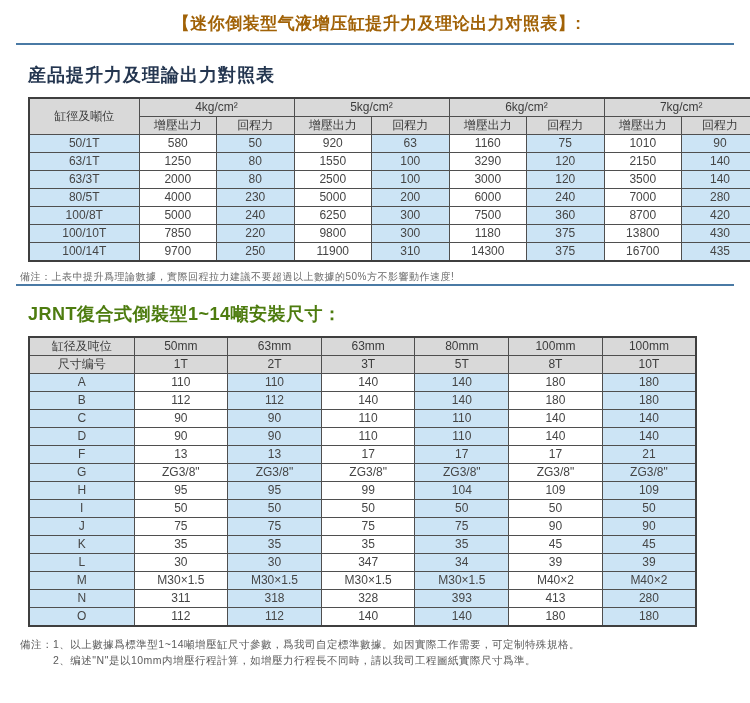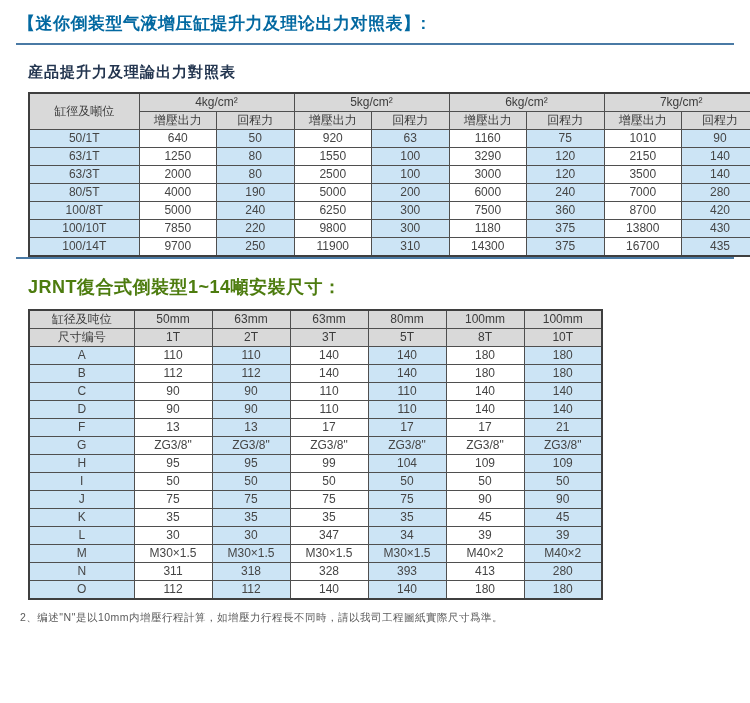--- a/index.html
+++ b/index.html
@@ -2,41 +2,41 @@
 <html><head>
 <meta charset="utf-8">
 <style>
   html,body{margin:0;padding:0;}
   body{
     width:750px;height:703px;overflow:hidden;background:#ffffff;
     font-family:"Liberation Sans","DejaVu Sans",sans-serif;
     -webkit-font-smoothing:antialiased;
   }
   .main-title{
-    color:#0369a1;font-weight:bold;font-size:17px;
-    padding:12px 0 8px 18px;letter-spacing:0.5px;
+    color:#a16207;font-weight:bold;font-size:17px;
+    padding:12px 0 8px 4px;letter-spacing:0.5px;text-align:center;
   }
   .main-title.second{padding-top:16px;}
   .rule{border-top:2px solid #4a7aa5;margin:0 16px;}
   .caption1{
-    font-size:15px;font-weight:bold;color:#243650;
+    font-size:18px;font-weight:bold;color:#243650;
     margin:18px 0 10px 28px;letter-spacing:1px;
   }
   .caption2{
     font-size:18px;font-weight:bold;color:#4d7c0f;
     margin:16px 0 10px 28px;letter-spacing:0.5px;
   }
   table{border-collapse:collapse;margin-left:28px;table-layout:fixed;border:2px solid #3f3f3f;}
   th,td{
     border:1px solid #4f4f4f;text-align:center;vertical-align:middle;
     font-size:12px;color:#454545;padding:0;height:17px;line-height:17px;
     white-space:nowrap;overflow:hidden;font-weight:normal;
   }
   #table1{width:732px;}
-  #table2{width:575px;}
+  #table2{width:669px;}
   th{color:#3c3c3c;}
   .gray{background:#d9d9d9;}
   .cell-blue{background:#cce4f5;}
   .cell-white{background:#ffffff;}
   .note-small{
     font-size:10px;color:#6a6a6a;margin:8px 0 0 20px;letter-spacing:0.5px;
   }
   .bottom-notes{
     font-size:10.5px;color:#5a5a5a;margin:9px 0 0 20px;line-height:16px;letter-spacing:0.5px;
   }
@@ -79,21 +79,21 @@
         <th class="gray">回程力</th>
         <th class="gray">增壓出力</th>
         <th class="gray">回程力</th>
         <th class="gray">增壓出力</th>
         <th class="gray">回程力</th>
       </tr>
     </thead>
     <tbody id="table1-body">
         <tr>
           <td class="cell-blue">50/1T</td>
-          <td class="cell-white">640</td>
+          <td class="cell-white">580</td>
           <td class="cell-blue">50</td>
           <td class="cell-white">920</td>
           <td class="cell-blue">63</td>
           <td class="cell-white">1160</td>
           <td class="cell-blue">75</td>
           <td class="cell-white">1010</td>
           <td class="cell-blue">90</td>
         </tr>
         <tr>
           <td class="cell-blue">63/1T</td>
@@ -113,21 +113,21 @@
           <td class="cell-white">2500</td>
           <td class="cell-blue">100</td>
           <td class="cell-white">3000</td>
           <td class="cell-blue">120</td>
           <td class="cell-white">3500</td>
           <td class="cell-blue">140</td>
         </tr>
         <tr>
           <td class="cell-blue">80/5T</td>
           <td class="cell-white">4000</td>
-          <td class="cell-blue">190</td>
+          <td class="cell-blue">230</td>
           <td class="cell-white">5000</td>
           <td class="cell-blue">200</td>
           <td class="cell-white">6000</td>
           <td class="cell-blue">240</td>
           <td class="cell-white">7000</td>
           <td class="cell-blue">280</td>
         </tr>
         <tr>
           <td class="cell-blue">100/8T</td>
           <td class="cell-white">5000</td>
@@ -157,20 +157,21 @@
           <td class="cell-white">11900</td>
           <td class="cell-blue">310</td>
           <td class="cell-white">14300</td>
           <td class="cell-blue">375</td>
           <td class="cell-white">16700</td>
           <td class="cell-blue">435</td>
         </tr>
       </tbody>
   </table>
 
+  <div class="note-small">備注：上表中提升爲理論數據，實際回程拉力建議不要超過以上數據的50%方不影響動作速度!</div>
 
   <div class="rule"></div>
 
   <div class="caption2">JRNT復合式倒裝型1~14噸安裝尺寸：</div>
 
   <table id="table2">
     <colgroup>
       <col style="width:105px">
         <col>
         <col>
@@ -323,16 +324,17 @@
           <td class="cell-blue">112</td>
           <td class="cell-white">140</td>
           <td class="cell-blue">140</td>
           <td class="cell-white">180</td>
           <td class="cell-blue">180</td>
         </tr>
       </tbody>
   </table>
 
   <div class="bottom-notes" id="bottom-notes">
+      <div class="note-line">備注：1、以上數據爲標準型1~14噸增壓缸尺寸參數，爲我司自定標準數據。如因實際工作需要，可定制特殊規格。</div>
       <div class="note-line">2、编述"N"是以10mm内增壓行程計算，如增壓力行程長不同時，請以我司工程圖紙實際尺寸爲準。</div>
     </div>
 
 </div>
 
 </body></html>

